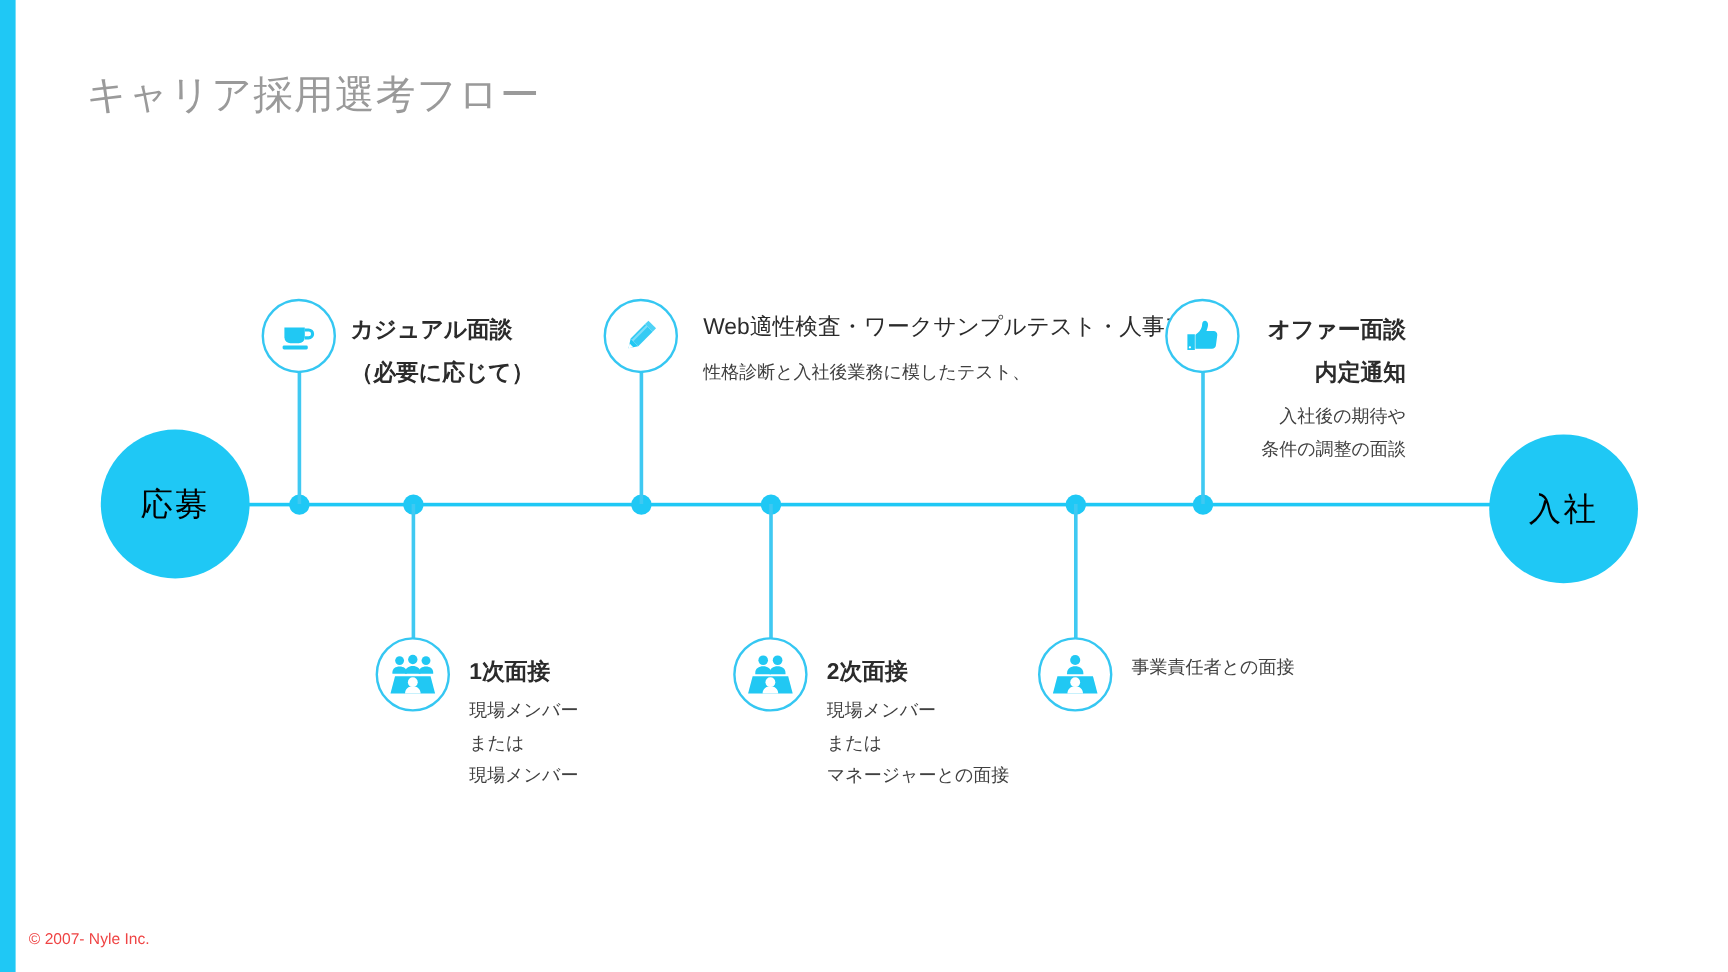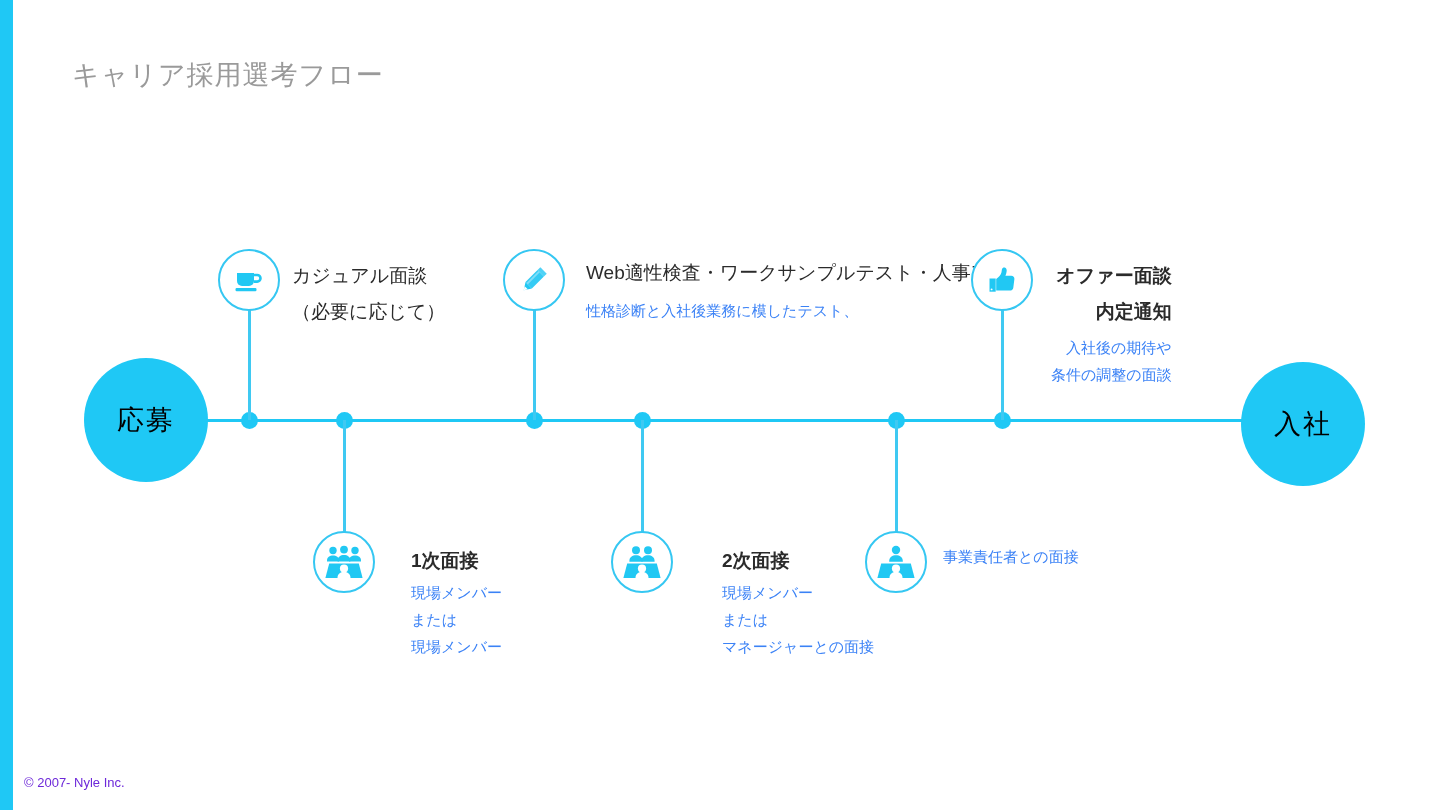--- a/index.html
+++ b/index.html
@@ -22,32 +22,32 @@
   #accent-bar {
     position: absolute;
     left: 0; top: 0;
     width: 13px; height: 810px;
     background: #1FC8F5;
   }
   
   #page-title {
     position: absolute;
     left: 72px; top: 57px;
-    font-size: 27px;
+    font-size: 33px;
     letter-spacing: 1px;
     color: #9a9a9a;
     font-weight: 400;
     white-space: nowrap;
   }
   
   #footer-copyright {
     position: absolute;
     left: 24px; top: 775px;
     font-size: 13px;
-    color: #6d28d9;
+    color: #ef4444;
     white-space: nowrap;
   }
   
   #timeline-axis {
     position: absolute;
     left: 146px; top: 419px;
     width: 1157px; height: 3px;
     background: #1FC8F5;
   }
   .terminal-node {
@@ -103,24 +103,24 @@
   .label-block {
     position: absolute;
   }
   .label-title {
     font-size: 19px;
     color: #2b2b2b;
     font-weight: 700;
     line-height: 36px;
     white-space: nowrap;
   }
-  .label-title.thin { font-weight: 400; }
+  .label-title.thin { font-weight: 700; }
   .label-desc {
     font-size: 15px;
-    color: #3b82f6;
+    color: #404040;
     font-weight: 400;
     line-height: 27px;
     white-space: nowrap;
   }
   .wrap-title {
     font-size: 19px;
     color: #2b2b2b;
     font-weight: 400;
     line-height: 38px;
     white-space: nowrap;
@@ -180,21 +180,21 @@
         <circle cx="19" cy="4.6" r="3.9" fill="#21C8F3"></circle>
         <path d="M12.6 15.5c0-3.5 2.9-5.4 6.4-5.4s6.4 1.9 6.4 5.4v1H12.6v-1z" fill="#21C8F3"></path>
         <circle cx="30" cy="5.5" r="3.7" fill="#21C8F3"></circle>
         <path d="M24 15.5c0-3.3 2.7-5 6-5s6 1.7 6 5v1H24v-1z" fill="#21C8F3"></path>
         <path d="M4.2 18.5h29.6L37.6 33H0.4L4.2 18.5z" fill="#21C8F3"></path>
         <circle cx="19" cy="23.5" r="4.1" fill="#ffffff"></circle>
         <path d="M12.5 33c0-3.9 2.9-6.2 6.5-6.2s6.5 2.3 6.5 6.2H12.5z" fill="#ffffff"></path>
       </svg>
     </span>
   </div>
-  <div class="label-block" style="left:391px; top:543px;margin-left:20px;">
+  <div class="label-block" style="left:391px; top:543px;">
     <div class="label-title">1次面接</div>
     <div class="label-desc">現場メンバー</div>
     <div class="label-desc">または</div>
     <div class="label-desc">現場メンバー</div>
   </div>
 
   <div class="icon-bubble" style="left:503px; top:249px;">
     <span>
       <svg width="32" height="32" viewBox="0 0 32 32" fill="none">
         <g transform="rotate(45 16 16)">
@@ -218,21 +218,21 @@
         <circle cx="13" cy="5.2" r="4" fill="#21C8F3"></circle>
         <path d="M6.4 15.8c0-3.6 3-5.5 6.6-5.5s6.6 1.9 6.6 5.5v1H6.4v-1z" fill="#21C8F3"></path>
         <circle cx="25" cy="5.2" r="4" fill="#21C8F3"></circle>
         <path d="M18.4 15.8c0-3.6 3-5.5 6.6-5.5s6.6 1.9 6.6 5.5v1H18.4v-1z" fill="#21C8F3"></path>
         <path d="M4.2 18.5h29.6L37.6 33H0.4L4.2 18.5z" fill="#21C8F3"></path>
         <circle cx="19" cy="23.5" r="4.1" fill="#ffffff"></circle>
         <path d="M12.5 33c0-3.9 2.9-6.2 6.5-6.2s6.5 2.3 6.5 6.2H12.5z" fill="#ffffff"></path>
       </svg>
     </span>
   </div>
-  <div class="label-block" style="left:722px; top:543px;">
+  <div class="label-block" style="left:689px; top:543px;">
     <div class="label-title">2次面接</div>
     <div class="label-desc">現場メンバー</div>
     <div class="label-desc">または</div>
     <div class="label-desc">マネージャーとの面接</div>
   </div>
 
   <div class="icon-bubble" style="left:865px; top:531px;">
     <span>
       <svg width="38" height="34" viewBox="0 0 38 34" fill="none">
         <circle cx="19" cy="5" r="4.2" fill="#21C8F3"></circle>

